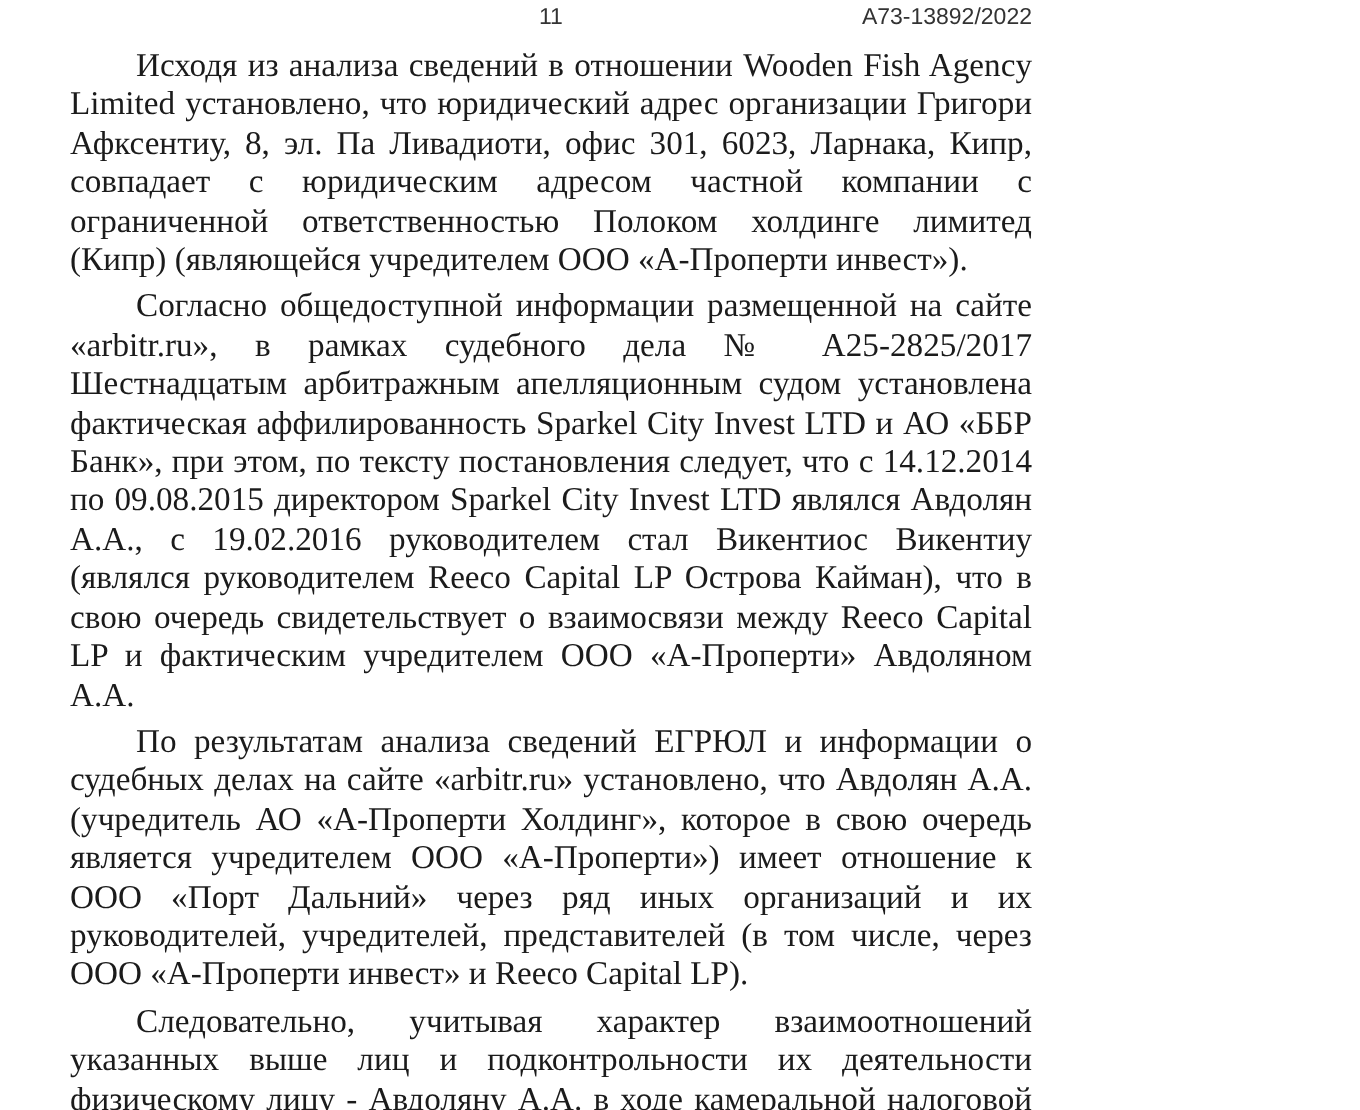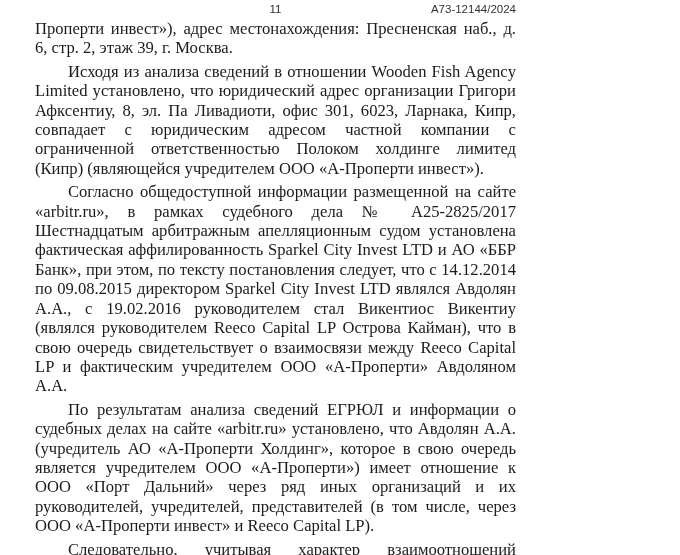--- a/index.html
+++ b/index.html
@@ -53,22 +53,21 @@
   }
   .u {
   }
 </style>
 </head>
 <body>
 
 <div class="page">
   <div class="page-header">
     <span class="page-number">11</span>
-    <span class="case-number">А73-12144/2024</span>
+    <span class="case-number">А73-13892/2022</span>
   </div>
   <div class="page-body" id="document-body">
-      <p class="para no-indent"><span>Проперти инвест»), адрес местонахождения: Пресненская наб., д. 6, стр. 2, этаж 39, г. Москва.</span></p>
       <p class="para"><span>Исходя из анализа сведений в отношении Wooden Fish Agency Limited установлено, что юридический адрес организации Григори Афксентиу, 8, эл. Па Ливадиоти, офис 301, 6023, Ларнака, Кипр, совпадает с юридическим адресом частной компании с ограниченной ответственностью Полоком холдинге лимитед (Кипр) (являющейся учредителем ООО «А-Проперти инвест»).</span></p>
       <p class="para"><span>Согласно общедоступной информации размещенной на сайте «</span><span class="u">arbitr.ru</span><span>», в рамках судебного дела № А25-2825/2017 Шестнадцатым арбитражным апелляционным судом установлена фактическая аффилированность Sparkel City Invest LTD и АО «ББР Банк», при этом, по тексту постановления следует, что с 14.12.2014 по 09.08.2015 директором Sparkel City Invest LTD являлся Авдолян А.А., с 19.02.2016 руководителем стал Викентиос Викентиу (являлся руководителем Reeco Capital LP Острова Кайман), что в свою очередь свидетельствует о взаимосвязи между Reeco Capital LP и фактическим учредителем ООО «А-Проперти» Авдоляном А.А.</span></p>
       <p class="para"><span>По результатам анализа сведений ЕГРЮЛ и информации о судебных делах на сайте «arbitr.ru» установлено, что Авдолян А.А. (учредитель АО «А-Проперти Холдинг», которое в свою очередь является учредителем ООО «А-Проперти») имеет отношение к ООО «Порт Дальний» через ряд иных организаций и их руководителей, учредителей, представителей (в том числе, через ООО «А-Проперти инвест» и Reeco Capital LP).</span></p>
       <p class="para"><span>Следовательно, учитывая характер взаимоотношений указанных выше лиц и подконтрольности их деятельности физическому лицу - Авдоляну А.А. в ходе камеральной налоговой проверки налоговый орган правомерно пришел к выводу, о том, что договор займа заключенный между ООО «Порт Дальний» и Reeco Capital LP (Острова Кайман) прикрывал инвестиции, и был оформлен лишь для вида, без реальных намерений по созданию для заимодавца и заемщика правовых последствий.</span></p>
     </div>
 </div>
 
 </body></html>

